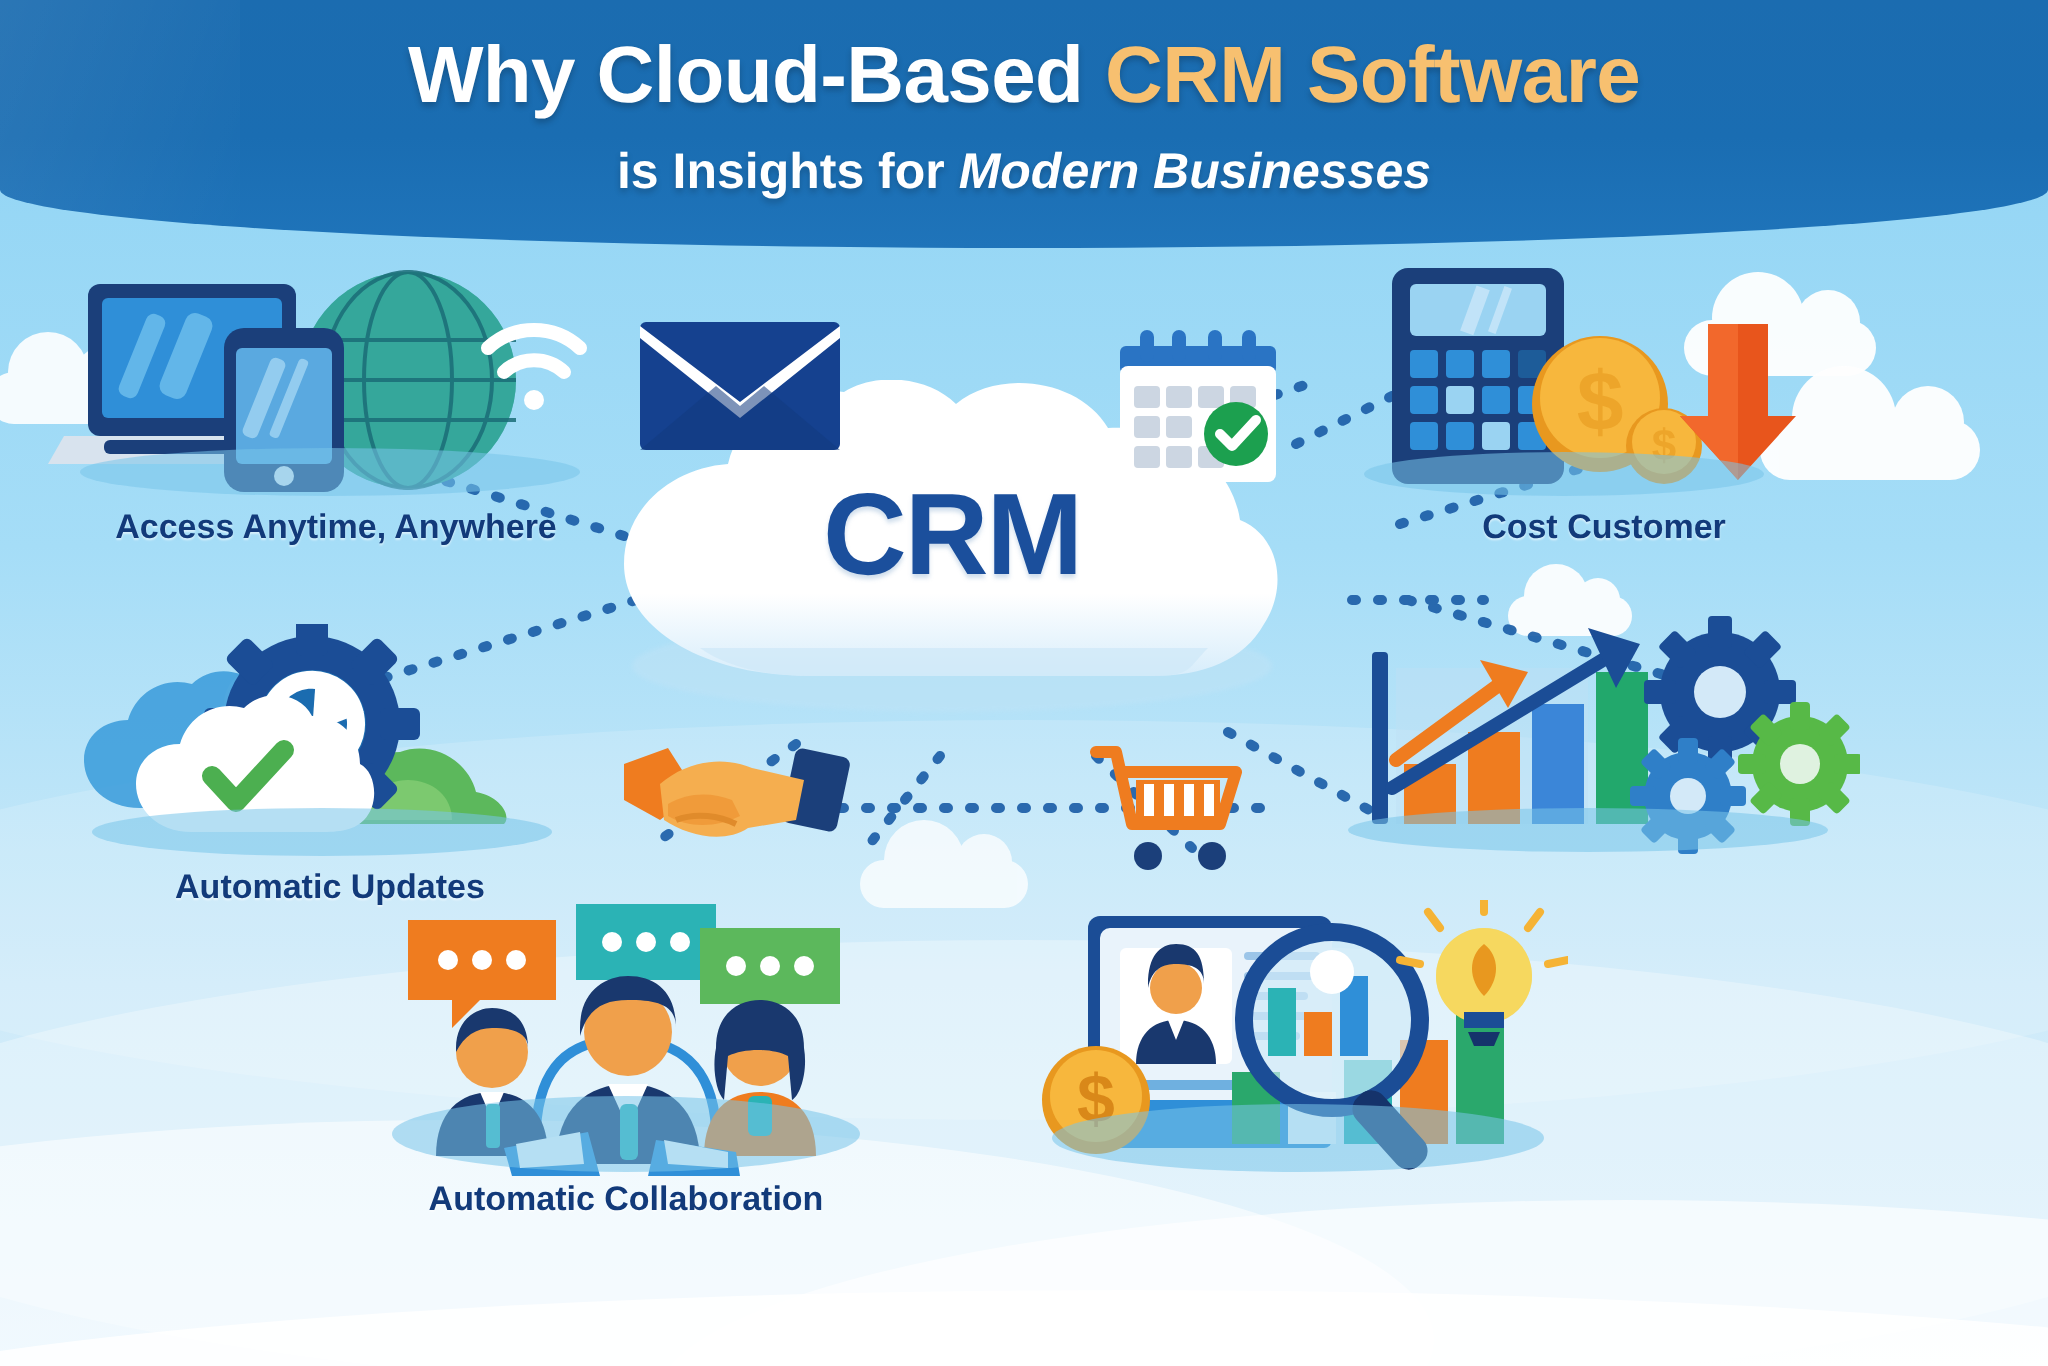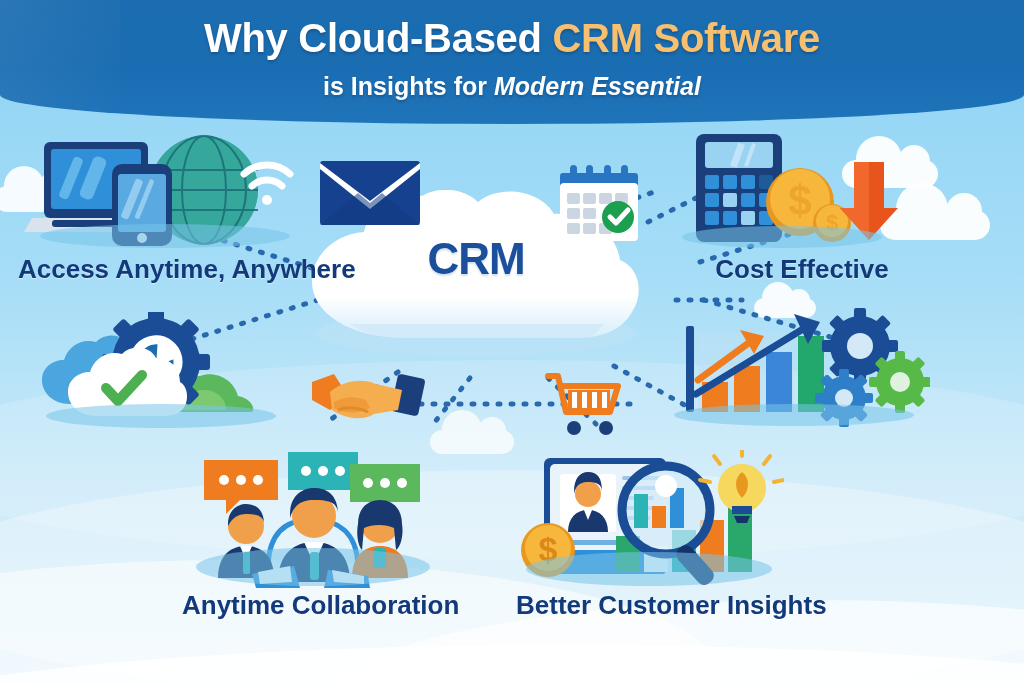--- a/index.html
+++ b/index.html
@@ -85,29 +85,29 @@
   .crm-wrap{position:absolute;left:296px;top:190px;width:360px;height:175px;}
   .crm-shadow{
     position:absolute;left:20px;top:120px;width:320px;height:46px;
     background:#bfe3f6;border-radius:50%;opacity:.55;filter:blur(1px);
   }
   .crm-cloud{
     position:absolute;left:8px;top:0;width:344px;height:152px;
   }
   .crm-label{
     position:absolute;left:0;top:44px;width:360px;text-align:center;
-    font-size:44px;font-weight:bold;color:#1b4f9c;letter-spacing:-1px;
+    font-size:58px;font-weight:bold;color:#1b4f9c;letter-spacing:-1px;
     text-shadow:0 2px 2px rgba(120,160,200,.35);
   }
 
   
   .node{position:absolute;}
   .node-art{position:relative;}
   .node-label{
-    text-align:center;font-size:26px;font-weight:bold;color:#123a7a;
+    text-align:center;font-size:17px;font-weight:bold;color:#123a7a;
     white-space:nowrap;text-shadow:0 1px 1px rgba(255,255,255,.55);
   }
   .ground{
     position:absolute;background:#79c4ea;border-radius:50%;opacity:.55;
   }
 
   
   .n-access{left:18px;top:128px;width:300px;}
   .n-cost{left:672px;top:128px;width:260px;}
   .n-auto{left:40px;top:312px;width:250px;}
@@ -156,21 +156,21 @@
       <path d="M648,222 L700,196"></path>
       <path d="M676,300 L742,300"></path>
     </g>
   </svg>
 
   <div class="header">
     <div class="title-1">
       <span>Why Cloud-Based </span><span class="accent">CRM Software</span>
     </div>
     <div class="title-2">
-      <span>is Insights for </span><span class="ital">Modern Essential</span>
+      <span>is Insights for </span><span class="ital">Modern Businesses</span>
     </div>
   </div>
 
   <div class="crm-wrap">
     <div class="crm-shadow"></div>
     <svg class="crm-cloud" width="344" height="152" viewBox="0 0 344 152">
       <defs>
         <linearGradient id="cg" x1="0" y1="0" x2="0" y2="1">
           <stop offset="0%" stop-color="#ffffff"></stop>
           <stop offset="72%" stop-color="#ffffff"></stop>
@@ -326,21 +326,21 @@
           <circle cx="160" cy="93" r="16" fill="#f7b73d"></circle>
           <text x="160" y="102" font-size="22" font-weight="bold" fill="#eda52a" text-anchor="middle" font-family="Liberation Sans, sans-serif">$</text>
         </g>
 
         <g>
           <path d="M182,34 L212,34 L212,80 L226,80 L197,112 L168,80 L182,80 Z" fill="#e8551c"></path>
           <path d="M182,34 L197,34 L197,112 L168,80 L182,80 Z" fill="#f2682c"></path>
         </g>
       </svg>
     </div>
-    <div class="node-label">Cost Effective</div>
+    <div class="node-label">Cost Customer</div>
   </div>
 
   <div class="node n-auto">
     <div class="node-art" style="height:122px;">
       <div class="ground" style="left:6px;top:92px;width:230px;height:24px;"></div>
       <svg width="250" height="120" viewBox="0 0 250 120">
 
         <g opacity=".9">
           <path d="M30,92 C12,92 2,80 2,68 C2,56 12,48 24,48
                    C28,34 42,26 56,30 C66,20 84,22 90,34
@@ -375,20 +375,21 @@
 
         <g>
           <path d="M56,104 C38,104 28,92 28,80 C28,68 38,60 50,60
                    C54,46 68,38 82,42 C92,32 110,34 116,46
                    C130,46 140,56 140,70 C148,74 150,90 142,98
                    C136,104 128,104 118,104 Z" fill="#ffffff"></path>
           <path d="M66,76 l12,13 l24,-26" stroke="#4caf50" stroke-width="10" fill="none" stroke-linecap="round" stroke-linejoin="round"></path>
         </g>
       </svg>
     </div>
+    <div class="node-label">Automatic Updates</div>
   </div>
 
   <div class="node n-scale">
     <div class="node-art" style="height:124px;">
       <div class="ground" style="left:6px;top:96px;width:240px;height:22px;"></div>
       <svg width="262" height="122" viewBox="0 0 262 122">
 
         <g fill="#1b4d96">
           <rect x="18" y="18" width="8" height="86" rx="2"></rect>
         </g>
@@ -513,21 +514,21 @@
 
           <g>
             <path d="M70,122 L112,114 L118,136 L74,136 Z" fill="#2f8fd8"></path>
             <path d="M76,120 L108,114 L110,130 L78,132 Z" fill="#ffffff"></path>
             <path d="M146,118 L186,124 L188,136 L142,136 Z" fill="#2f8fd8"></path>
             <path d="M150,118 L182,124 L182,132 L152,130 Z" fill="#ffffff"></path>
           </g>
         </g>
       </svg>
     </div>
-    <div class="node-label">Anytime Collaboration</div>
+    <div class="node-label">Automatic Collaboration</div>
   </div>
 
   <div class="node n-insight">
     <div class="node-art" style="height:140px;">
       <div class="ground" style="left:10px;top:102px;width:246px;height:34px;"></div>
       <svg width="268" height="138" viewBox="0 0 268 138">
 
         <g>
           <rect x="28" y="8" width="122" height="116" rx="6" fill="#1b4d96"></rect>
           <rect x="34" y="14" width="116" height="110" rx="5" fill="#e9f3fb"></rect>
@@ -583,16 +584,15 @@
           <path d="M226,22 C218,28 218,40 226,48 C234,40 234,28 226,22 Z" fill="#e8981f"></path>
         </g>
 
         <g>
           <circle cx="32" cy="100" r="27" fill="#e8981f"></circle>
           <circle cx="32" cy="98" r="23" fill="#f7b73d"></circle>
           <text x="32" y="111" font-size="34" font-weight="bold" fill="#d98819" text-anchor="middle" font-family="Liberation Sans, sans-serif">$</text>
         </g>
       </svg>
     </div>
-    <div class="node-label">Better Customer Insights</div>
   </div>
 
 </div>
 
 </body></html>

